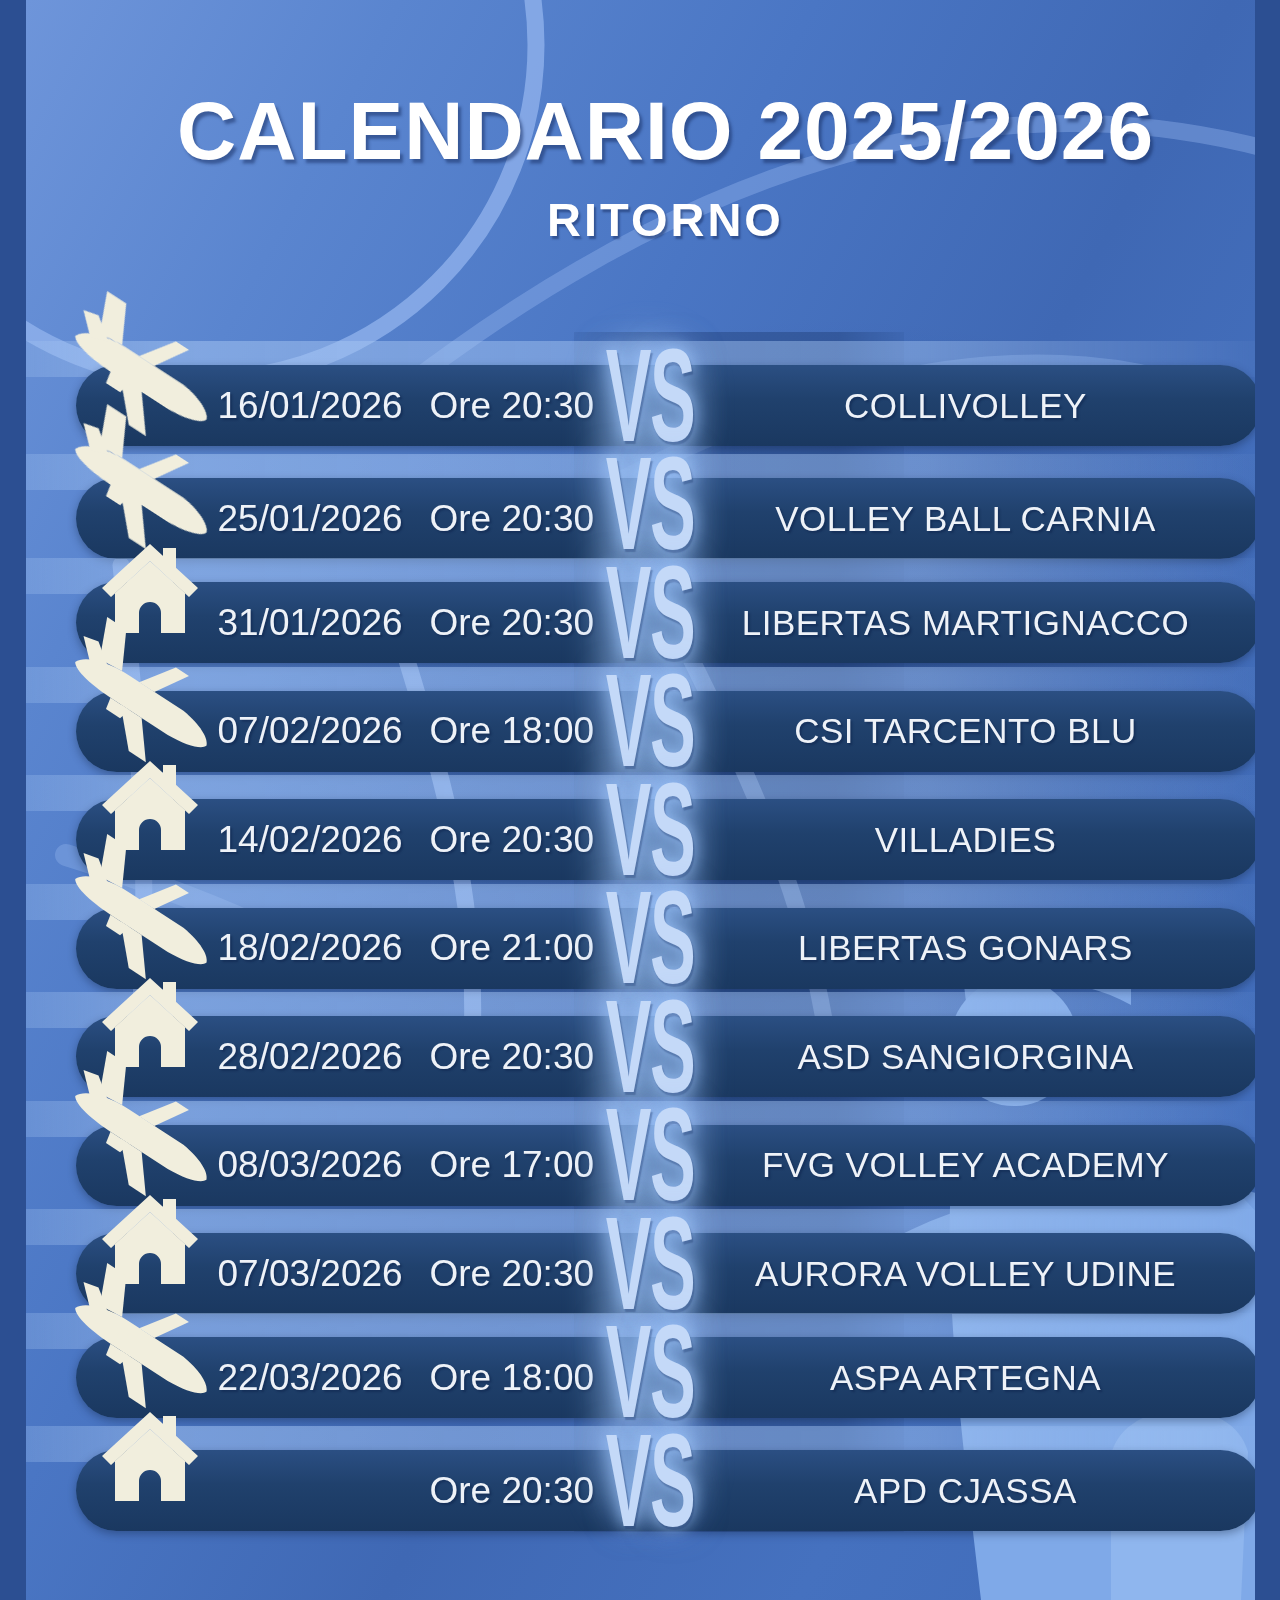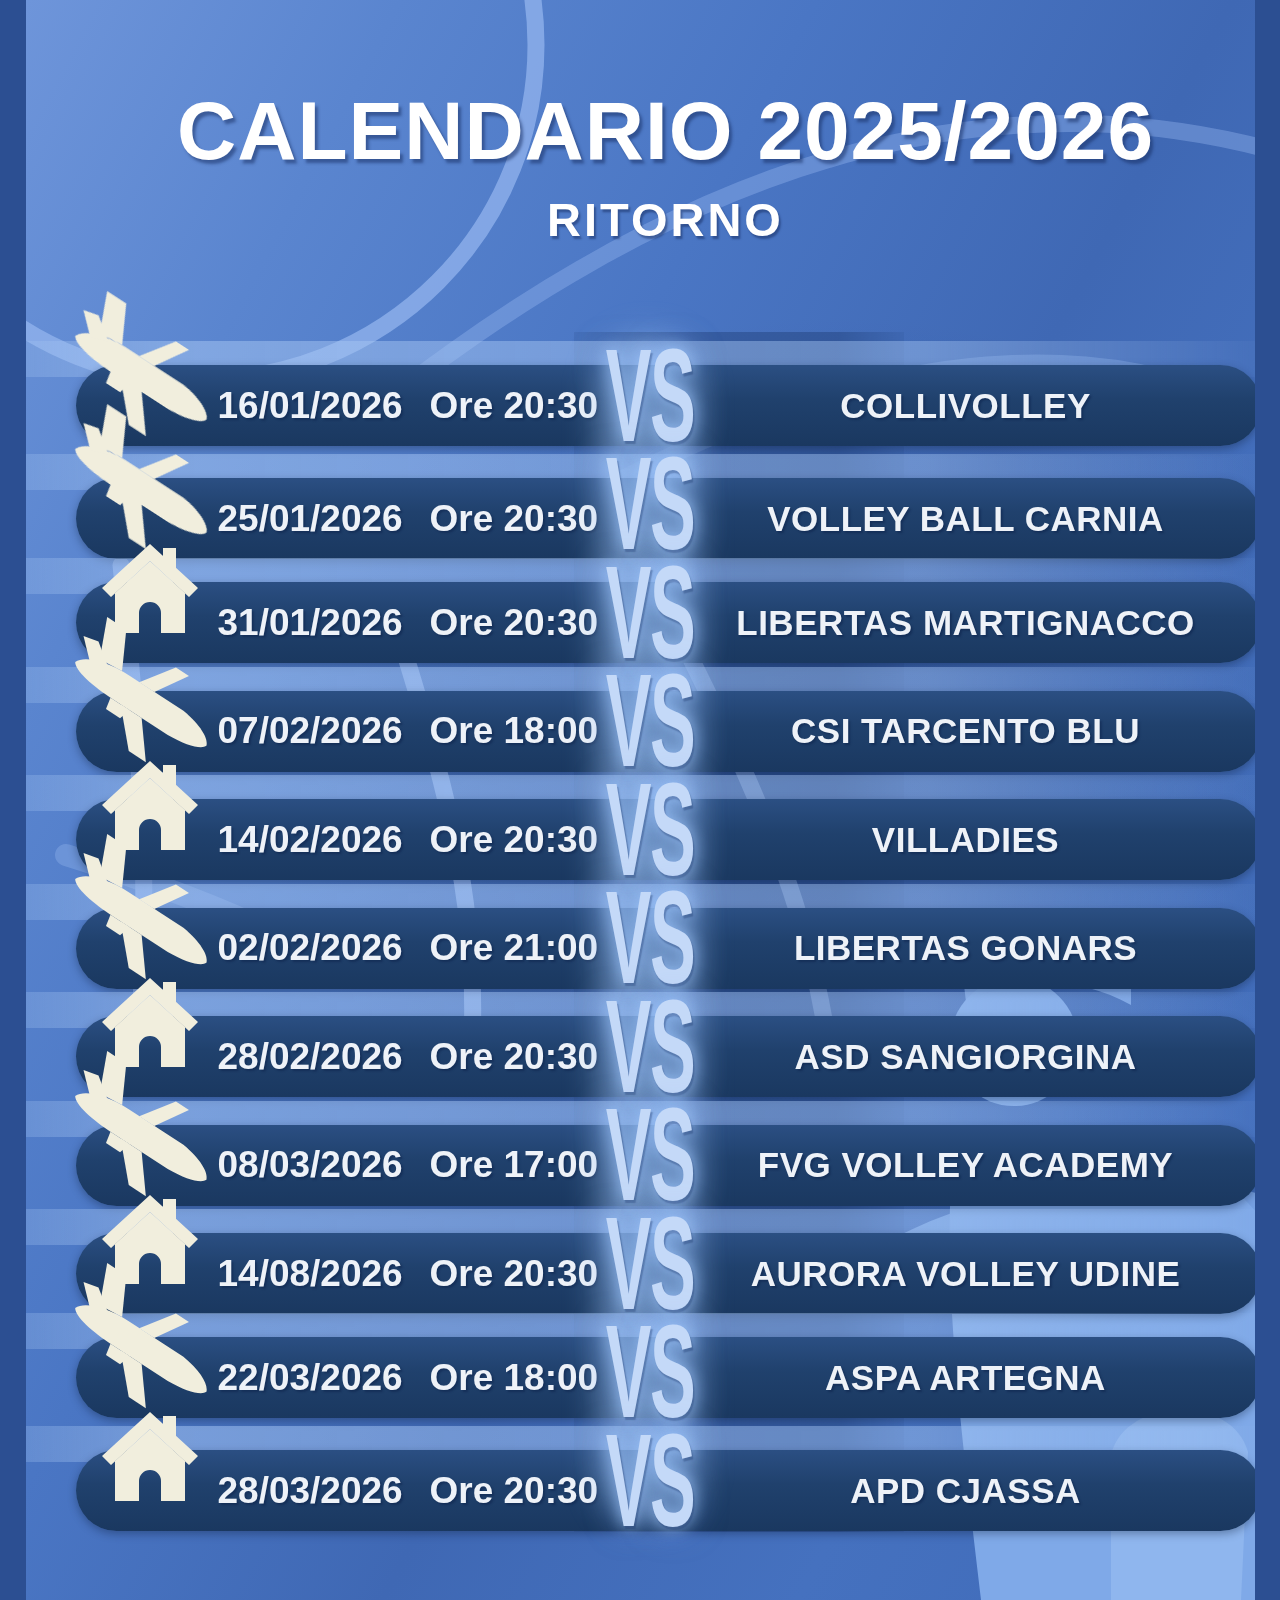--- a/index.html
+++ b/index.html
@@ -20,21 +20,21 @@
 
   
   .rows{position:absolute;left:0;top:337px;width:1280px;z-index:2;}
   .row{position:absolute;left:0;width:1280px;height:109px;}
   .stripe{position:absolute;left:0;top:4px;height:36px;width:1250px;
     background:linear-gradient(90deg,rgba(165,197,242,0.28),rgba(165,197,242,0.52) 12%,rgba(165,197,242,0.44) 72%,rgba(165,197,242,0.05) 98%);}
   .pill{position:absolute;left:50px;top:28px;width:1185px;height:81px;border-radius:44px;
     background:linear-gradient(180deg,#2b4f83 0%,#20416d 42%,#1a3860 100%);
     box-shadow:0 3px 8px rgba(8,22,50,0.35);}
   .cell{position:absolute;top:28px;height:81px;display:flex;align-items:center;color:#eef2f8;
-    font-weight:bold;text-shadow:2px 2px 2px rgba(10,30,70,0.45);white-space:nowrap;}
+    font-weight:normal;text-shadow:2px 2px 2px rgba(10,30,70,0.45);white-space:nowrap;}
   .date{left:192px;width:200px;font-size:37px;}
   .time{left:404px;width:190px;font-size:37px;}
   .team{left:672px;width:536px;justify-content:center;font-size:35px;letter-spacing:0.5px;}
   .icon{position:absolute;color:#f1eedd;}
   .icon svg{display:block;}
   .icon-plane{left:28px;top:-22px;width:168px;height:130px;transform:rotate(33deg);transform-origin:50% 50%;}
   .icon-home{left:74px;top:-14px;width:100px;height:102px;}
 
   
   .vs-glow{position:absolute;left:574px;top:338px;width:96px;height:1182px;z-index:3;
@@ -176,21 +176,21 @@
       <svg viewBox="0 0 140 96" width="168" height="115" fill="currentColor">
         <path d="M6,52 C10,43 28,37 50,37 L104,37 C122,39 134,45 136,51 C134,56 122,60 104,61 L50,61 C28,61 10,58 6,52 Z"></path>
         <path d="M22,39 L8,6 L27,6 L43,37 Z"></path>
         <path d="M17,46 L0,30 L13,27 L32,41 Z"></path>
         <path d="M60,37 L79,10 L92,10 L75,37 Z"></path>
         <path d="M57,61 L84,90 L101,90 L78,61 Z"></path>
         <path d="M47,61 L66,61 L63,71 L49,71 Z"></path>
       </svg>
     </div>
 
-    <div class="cell date">02/02/2026</div>
+    <div class="cell date">18/02/2026</div>
     <div class="cell time">Ore 21:00</div>
     <div class="cell team">LIBERTAS GONARS</div>
   </div>
       <div class="row" style="top: 651px;">
     <div class="stripe"></div>
     <div class="pill"></div>
 
     <div class="icon icon-home">
       <svg viewBox="0 0 100 100" width="100" height="100" fill="currentColor">
         <rect x="63" y="8" width="13" height="20"></rect>
@@ -224,21 +224,21 @@
     <div class="stripe"></div>
     <div class="pill"></div>
 
     <div class="icon icon-home">
       <svg viewBox="0 0 100 100" width="100" height="100" fill="currentColor">
         <rect x="63" y="8" width="13" height="20"></rect>
         <path d="M50,4 L98,48 L89,57 L50,21 L11,57 L2,48 Z"></path>
         <path fill-rule="evenodd" d="M15,53 L50,21 L85,53 L85,93 L15,93 Z M39,93 L39,73 A11,11 0 0 1 61,73 L61,93 Z"></path>
       </svg>
     </div>
-    <div class="cell date">14/08/2026</div>
+    <div class="cell date">07/03/2026</div>
     <div class="cell time">Ore 20:30</div>
     <div class="cell team">AURORA VOLLEY UDINE</div>
   </div>
       <div class="row" style="top: 972px;">
     <div class="stripe"></div>
     <div class="pill"></div>
     <div class="icon icon-plane">
       <svg viewBox="0 0 140 96" width="168" height="115" fill="currentColor">
         <path d="M6,52 C10,43 28,37 50,37 L104,37 C122,39 134,45 136,51 C134,56 122,60 104,61 L50,61 C28,61 10,58 6,52 Z"></path>
         <path d="M22,39 L8,6 L27,6 L43,37 Z"></path>
@@ -257,21 +257,20 @@
     <div class="stripe"></div>
     <div class="pill"></div>
 
     <div class="icon icon-home">
       <svg viewBox="0 0 100 100" width="100" height="100" fill="currentColor">
         <rect x="63" y="8" width="13" height="20"></rect>
         <path d="M50,4 L98,48 L89,57 L50,21 L11,57 L2,48 Z"></path>
         <path fill-rule="evenodd" d="M15,53 L50,21 L85,53 L85,93 L15,93 Z M39,93 L39,73 A11,11 0 0 1 61,73 L61,93 Z"></path>
       </svg>
     </div>
-    <div class="cell date">28/03/2026</div>
     <div class="cell time">Ore 20:30</div>
     <div class="cell team">APD CJASSA</div>
   </div>
     </div>
 
   <div class="vs-glow"></div>
   <div class="vs-layer">
       <div class="vs" style="top: 4px;">
         <span>VS</span>
       </div>

